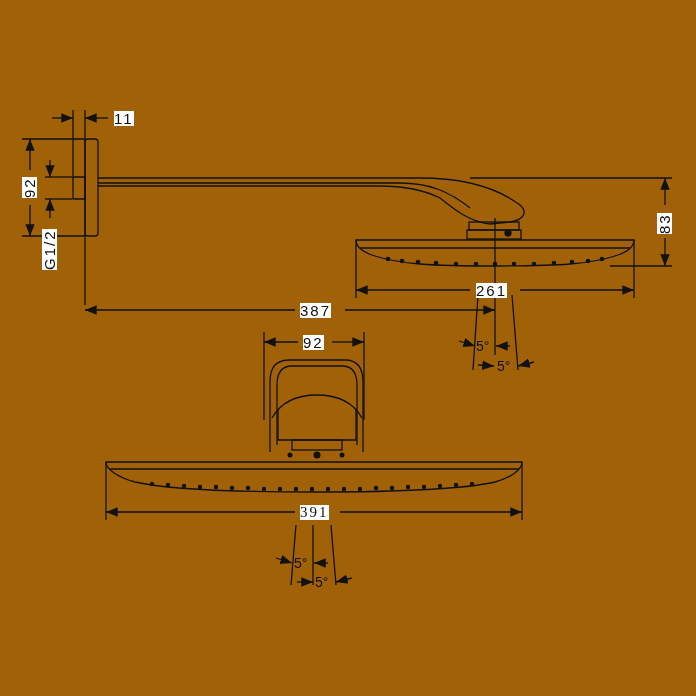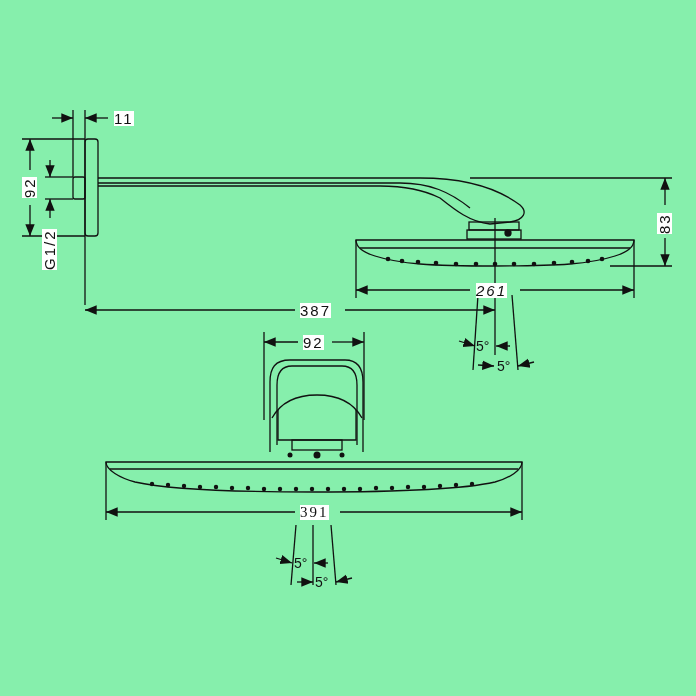--- a/index.html
+++ b/index.html
@@ -1,16 +1,16 @@
 <!DOCTYPE html>
 <html><head>
 <meta charset="utf-8">
 <style>
   html, body { margin:0; padding:0; background:#ffffff; }
-  #canvas { position:relative; width:696px; height:696px; background:#86efac; overflow:hidden; }
+  #canvas { position:relative; width:696px; height:696px; background:#a16207; overflow:hidden; }
   svg { position:absolute; left:0; top:0; }
   .lbl { position:absolute; font-family:"Liberation Sans", sans-serif; font-size:15px; color:#111; letter-spacing:2px; background:#fff; line-height:15px; white-space:nowrap; }
   .vlbl { transform-origin:left top; transform:rotate(-90deg); }
   .deg { font-size:14px; letter-spacing:0; background:transparent; }
 </style>
 </head>
 <body>
 
 <div id="canvas">
   <svg width="696" height="696" viewBox="0 0 696 696">
@@ -142,20 +142,20 @@
       <line x1="297" y1="582" x2="313" y2="582" marker-end="url(#arr)"></line>
       <line x1="352" y1="578" x2="336" y2="582" marker-end="url(#arr)"></line>
     </g>
   </svg>
 
   <div class="lbl" style="left:114px;top:111px;">11</div>
   <div class="lbl vlbl" style="left:22px;top:198px;">92</div>
   <div class="lbl vlbl" style="left:42px;top:270px;">G1/2</div>
   <div class="lbl" style="left:300px;top:303px;">387</div>
   <div class="lbl vlbl" style="left:657px;top:234px;">83</div>
-  <div class="lbl" style="left:476px;top:283px;font-style:italic;">261</div>
+  <div class="lbl" style="left:476px;top:283px;">261</div>
   <div class="lbl deg" style="left:476px;top:339px;">5°</div>
   <div class="lbl deg" style="left:497px;top:359px;">5°</div>
   <div class="lbl" style="left:303px;top:335px;">92</div>
   <div class="lbl" style="left:300px;top:505px;font-family:Liberation Serif, serif;">391</div>
   <div class="lbl deg" style="left:294px;top:556px;">5°</div>
   <div class="lbl deg" style="left:315px;top:575px;">5°</div>
 </div>
 
 </body></html>

